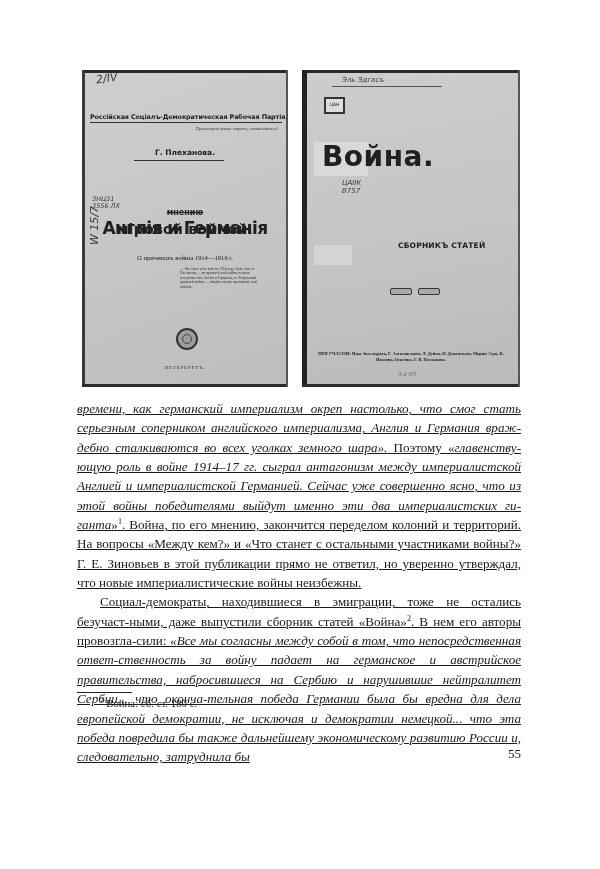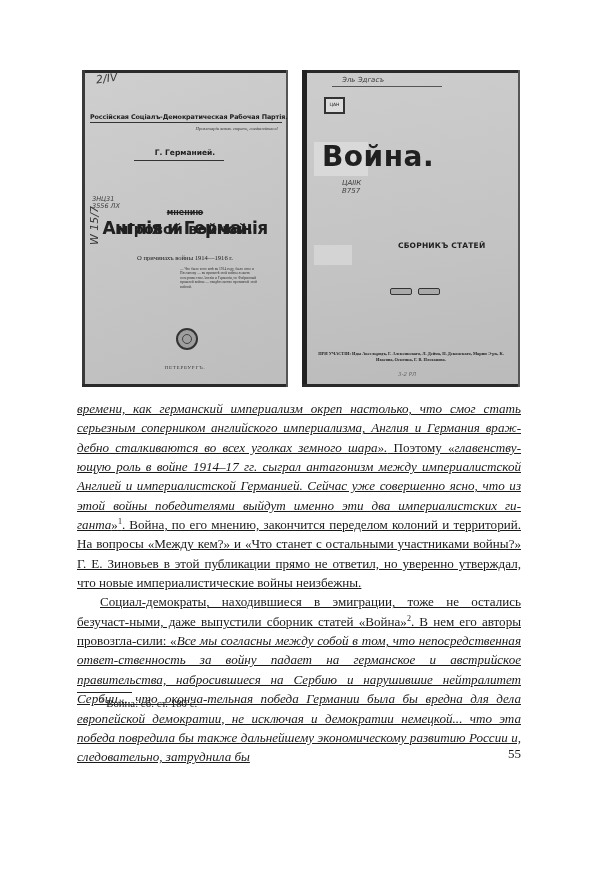--- a/index.html
+++ b/index.html
@@ -90,21 +90,21 @@
   <div class="cover cover-left">
     <div class="dark-edge-top"></div>
     <div class="dark-edge-left"></div>
     <div class="dark-edge-bottom"></div>
     <div class="dark-edge-right"></div>
 
     <div class="hw hw-corner">2/IV</div>
     <div class="c-text l-party">Россійская Соціалъ-Демократическая Рабочая Партія.</div>
     <div class="l-party-rule"></div>
     <div class="c-text l-motto">Пролетаріи всѣхъ странъ, соединяйтесь!</div>
-    <div class="c-text l-author">Г. Германией.</div>
+    <div class="c-text l-author">Г. Плеханова.</div>
     <div class="l-author-rule"></div>
     <div class="hw hw-inv" style="white-space:pre;">ЗНЦ31
 3556 ЛХ</div>
     <div class="c-text l-title1">Англія и Германія</div>
     <div class="c-text l-title2">мнению</div>
     <div class="c-text l-title3">міровой войной.</div>
     <div class="hw hw-side">W 15/7</div>
     <div class="c-text l-sub">О причинахъ войны 1914—1916 г.</div>
     <div class="l-epigraph">— Что было ясно мнѣ въ 1914 году, было ясно и Плеханову — въ причинѣ этой войны лежитъ соперничество Англіи и Германіи, но Фабричный прошлой войны — свидѣтельство противной этой войной.</div>
     <div class="l-seal">

